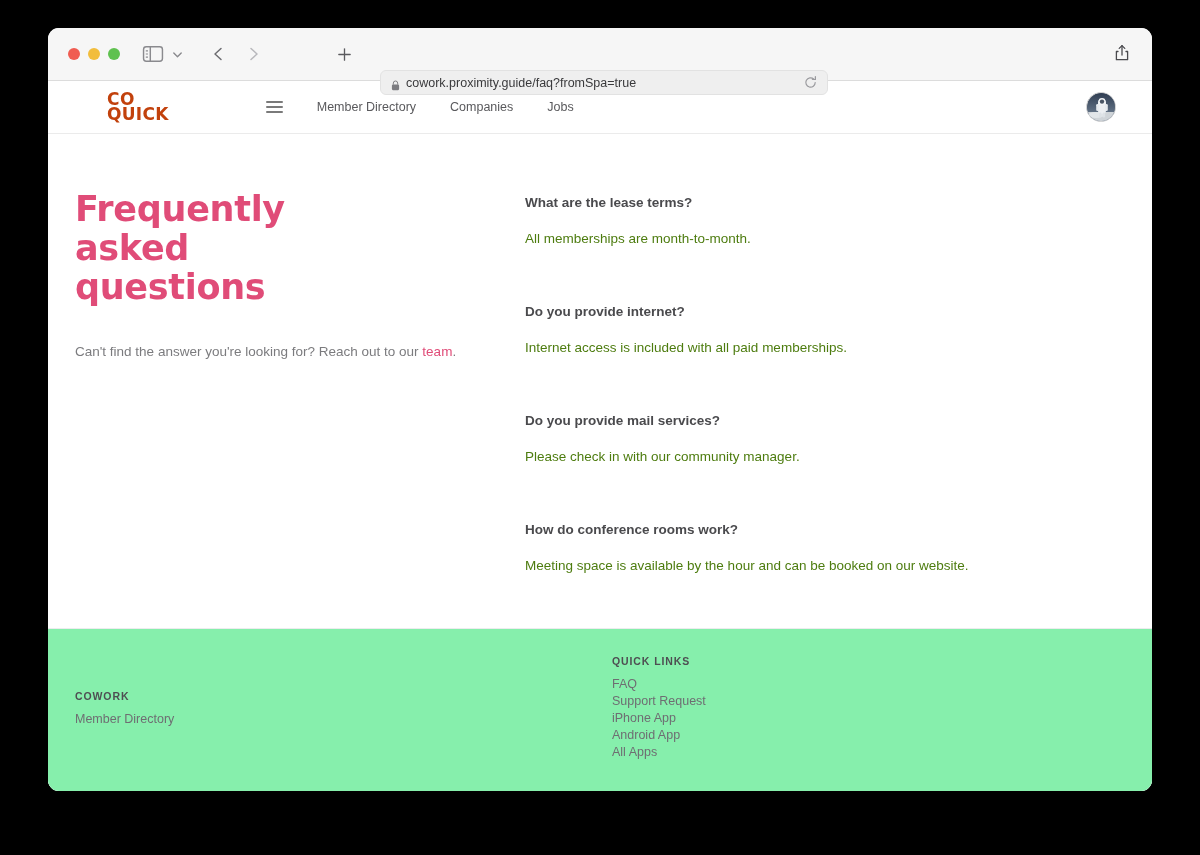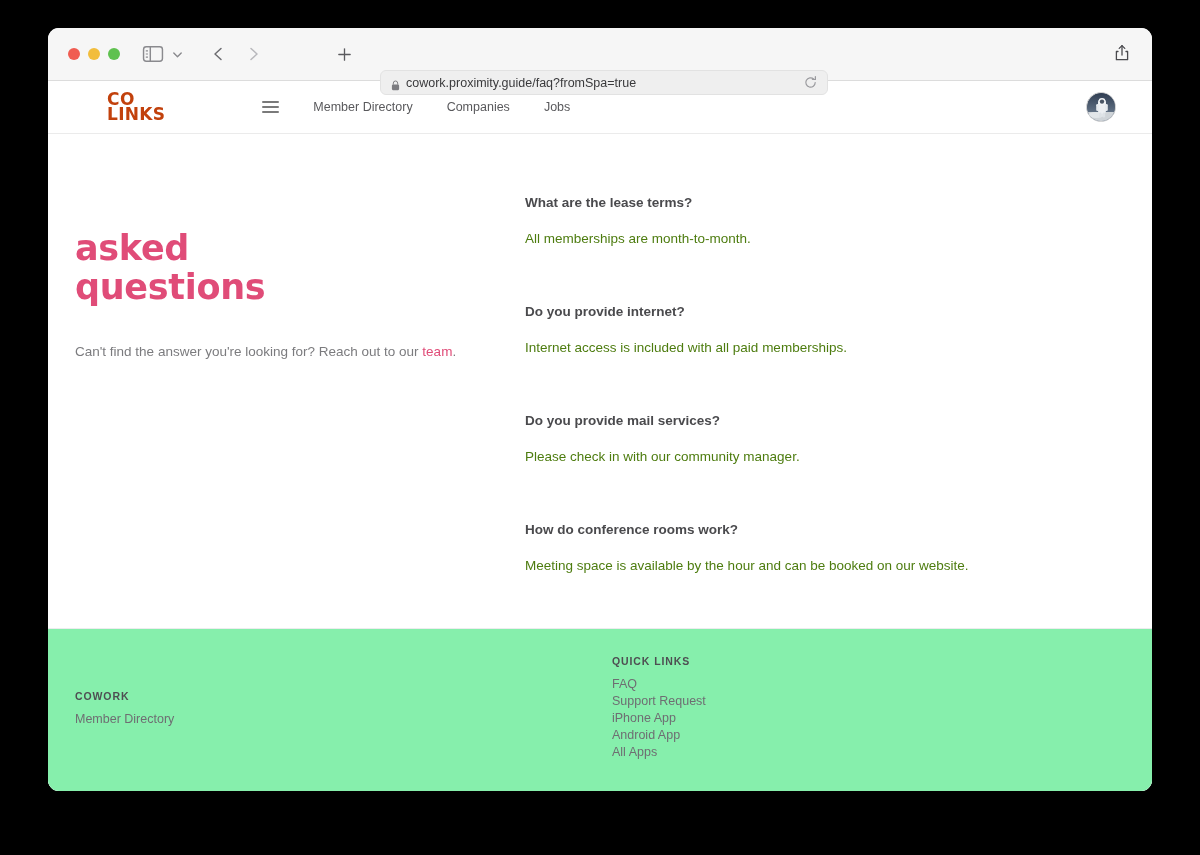--- a/index.html
+++ b/index.html
@@ -312,21 +312,21 @@
         <polyline points="7.2,5.4 10,2.6 12.8,5.4"></polyline>
       </svg>
     </span>
   </div>
 
   <div class="page">
 
     <div class="site-header">
       <div class="logo">
         <span class="l1">CO</span>
-        <span class="l2">LINKS</span>
+        <span class="l2">QUICK</span>
       </div>
 
       <div class="hamburger">
         <i></i>
         <i></i>
         <i></i>
       </div>
 
       <div class="nav">
         <a href="#">Member Directory</a>
@@ -357,21 +357,21 @@
             <rect x="12" y="19.5" width="2.6" height="5" rx="1.2" fill="#dde2e6"></rect>
             <rect x="15.6" y="19.5" width="2.6" height="5" rx="1.2" fill="#dde2e6"></rect>
           </g>
         </svg>
       </div>
     </div>
 
     <div class="main">
       <div class="col-left">
         <h1 class="page-title">
-          <br>
+          <span>Frequently</span><br>
           <span>asked questions</span>
         </h1>
         <p class="subtitle"><span>Can't find the answer you're looking for? Reach out to our </span><a href="#">team</a><span>.</span></p>
       </div>
 
       <div class="col-right">
         <div class="faq-item">
           <div class="faq-q">What are the lease terms?</div>
           <div class="faq-a">All memberships are month-to-month.</div>
         </div>

